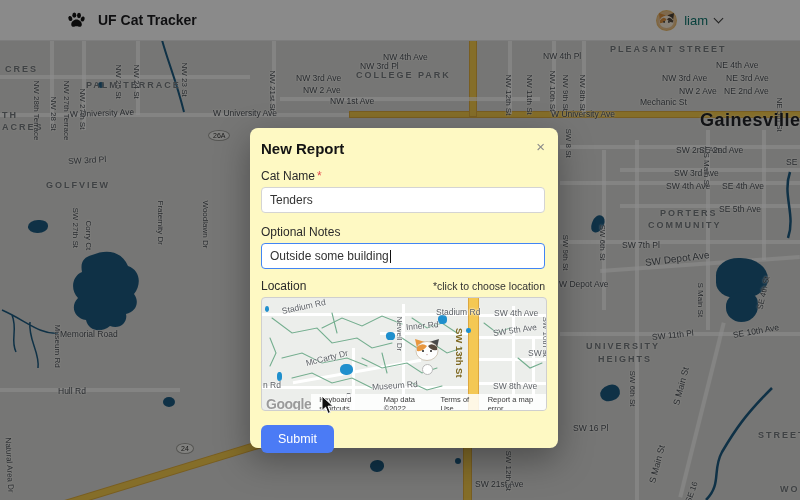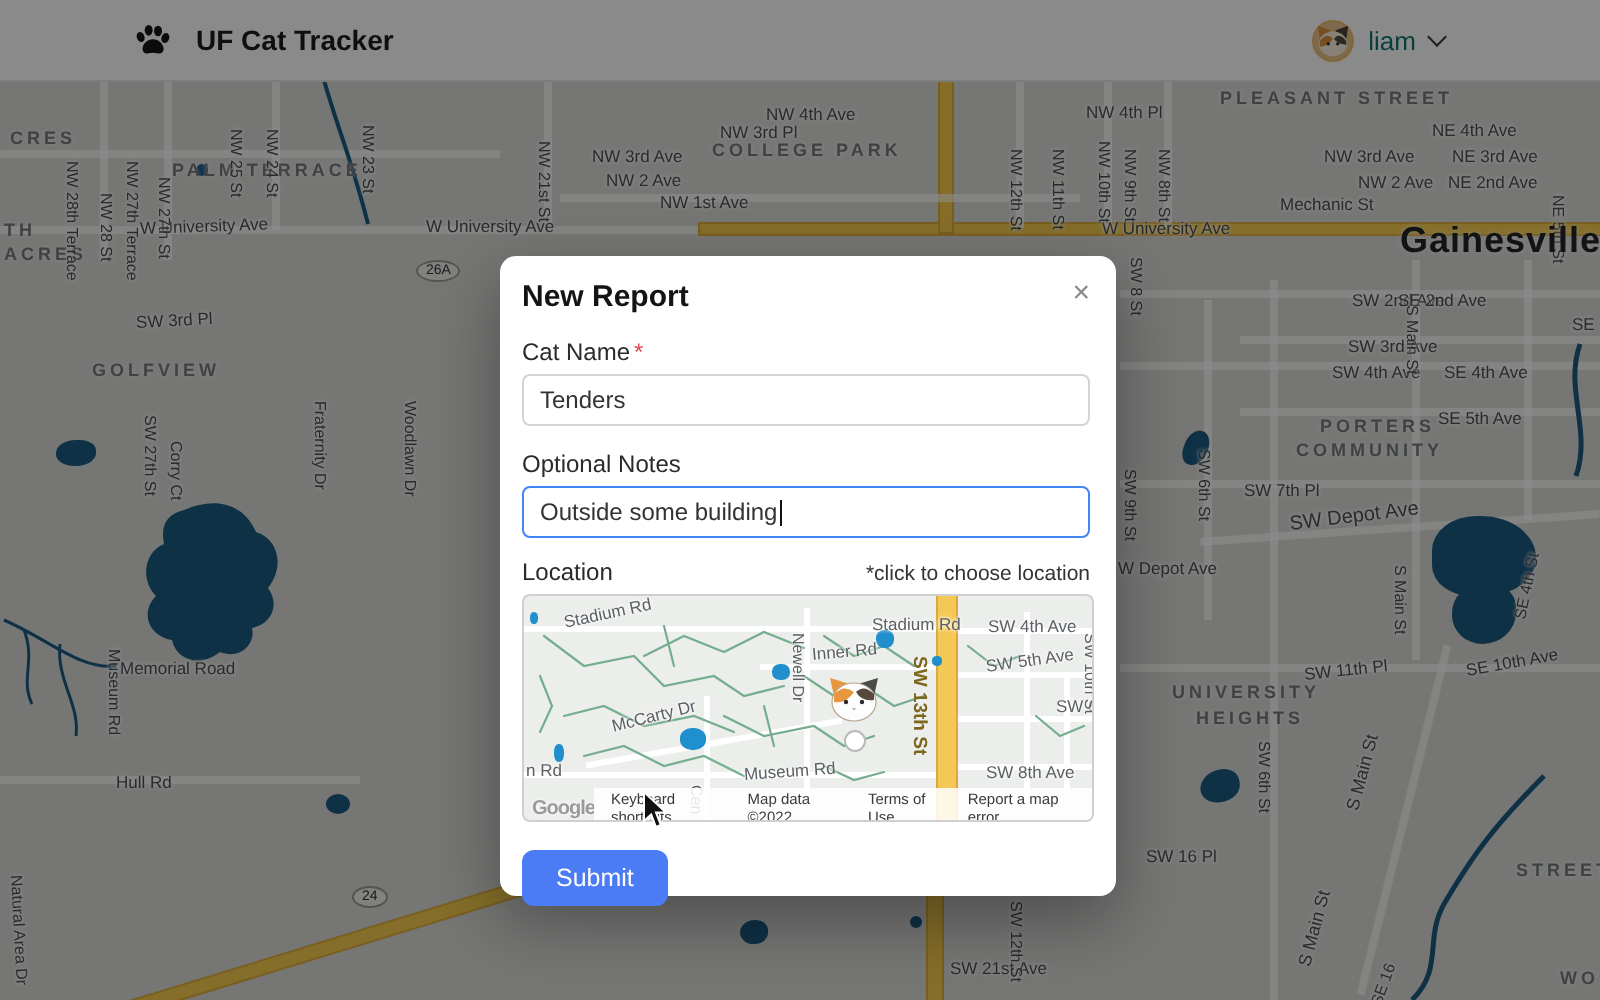--- a/index.html
+++ b/index.html
@@ -30,21 +30,21 @@
     white-space:nowrap;text-shadow:0 0 2px rgba(255,255,255,.6);}
   .city{position:absolute;font-size:18px;font-weight:700;color:#212327;letter-spacing:.5px;
     text-shadow:0 0 3px rgba(255,255,255,.6);}
   .road-badge{position:absolute;font-size:7px;color:#333;background:#ecece8;border:1px solid #9a9a96;
     border-radius:50%;padding:1px 4px;text-shadow:none;}
 
   
   .dim{position:absolute;inset:0;background:rgba(0,0,0,.45);z-index:40;}
 
   
-  .modal{position:absolute;left:250px;top:128px;width:308px;height:320px;background:#ffffff;
+  .modal{position:absolute;left:250px;top:128px;width:308px;height:320px;background:#fef9c3;
     border-radius:8px;box-shadow:0 12px 34px rgba(0,0,0,.35);z-index:60;
     padding:12px 13px 14px 11px;box-sizing:border-box;}
   .modal-head{display:flex;align-items:flex-start;justify-content:space-between;}
   .modal-title{font-size:15px;font-weight:700;color:#141414;}
   .modal-close{font-size:15px;color:#8a8a8a;cursor:pointer;line-height:13px;}
   .field-label{font-size:12px;font-weight:500;color:#2b2b2b;margin-top:12px;margin-bottom:4px;}
   .req{color:#e5484d;margin-left:2px;}
   .tinput{height:24px;border:1px solid #d4d4d4;border-radius:4px;display:flex;align-items:center;
     padding-left:8px;font-size:12px;color:#333;background:#fff;}
   .tinput.focused{border:1.5px solid #4285f4;}
@@ -60,21 +60,21 @@
   .mini-map .mm{position:absolute;}
   .mroad{background:#fff;}
   .mroad.h{height:3px;} .mroad.v{width:3px;}
   .mm-yellow{left:206px;top:0;width:9px;height:112px;background:#f4c854;border-left:1px solid #dda73e;border-right:1px solid #dda73e;}
   .mpond{background:#1f8fcd;border-radius:45%;}
   .mini-street{position:absolute;font-size:8.5px;color:#5c6065;white-space:nowrap;
     text-shadow:0 0 2px #fff,0 0 2px #fff;transform-origin:0 50%;}
   .hwy-label{position:absolute;left:203px;top:30px;font-size:9.5px;font-weight:700;color:#7d671f;
     transform:rotate(90deg);transform-origin:0 0;white-space:nowrap;}
   .attrib{position:absolute;left:0;right:0;bottom:0;height:12px;display:flex;align-items:center;z-index:5;}
-  .g-logo{font-size:10px;font-weight:700;color:#9a9a9a;margin-left:4px;letter-spacing:-.5px;
+  .g-logo{font-size:14px;font-weight:700;color:#9a9a9a;margin-left:4px;letter-spacing:-.5px;
     text-shadow:0 0 2px #fff;}
   .attrib-links{margin-left:auto;display:flex;gap:10px;background:rgba(255,255,255,.85);
     padding:1px 5px 1px 8px;font-size:7.5px;color:#3a3a3a;}
   .marker-pin{width:9px;height:9px;background:#fff;border:1.5px solid #b9b9b9;border-radius:50%;}
 
   
   .cursor{position:absolute;left:321px;top:395px;z-index:90;}
 </style>
 </head>
 <body>

